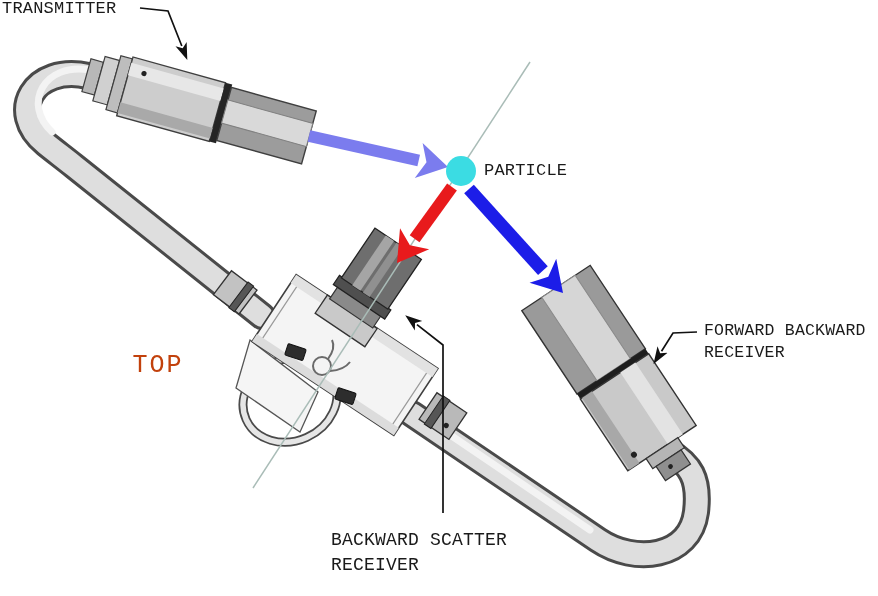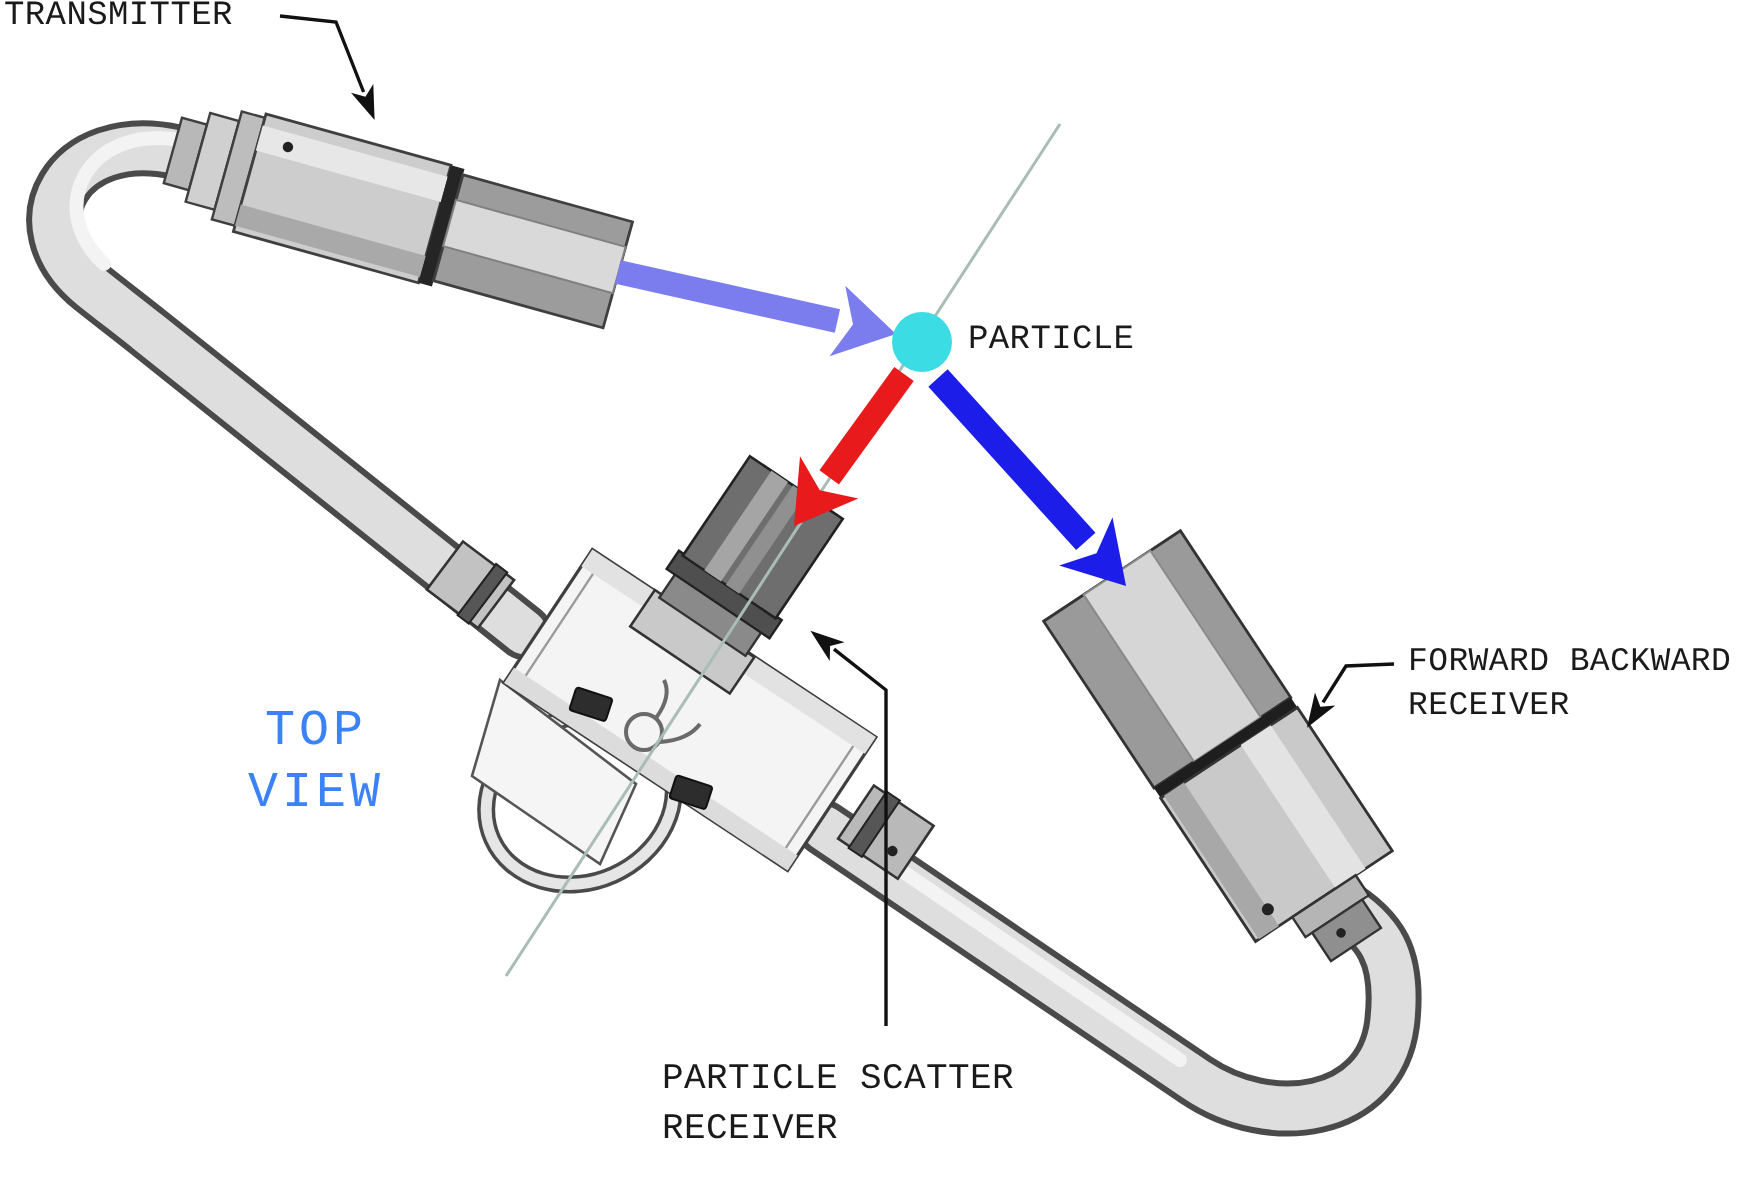--- a/index.html
+++ b/index.html
@@ -22,21 +22,21 @@
   .lbl span{display:block;}
   .lbl-transmitter{left:2px;top:-2px;font-size:17px;}
   .lbl-particle{left:484px;top:160px;font-size:17px;text-align:center;}
   .lbl-forward{left:704px;top:320px;font-size:16.5px;line-height:22px;}
   .lbl-backward{left:331px;top:528px;font-size:18px;line-height:25px;}
   .lbl-topview{
     left:106px;top:350px;width:104px;
     text-align:center;
     font-size:25px;line-height:31px;
     letter-spacing:2px;
-    color:#3b82f6;
+    color:#c2410c;
     font-weight:400;
   }
 </style>
 </head>
 <body>
 
 <div class="stage">
 
 <svg width="878" height="596" viewBox="0 0 878 596">
   <defs>
@@ -159,22 +159,21 @@
 <div class="lbl lbl-particle">
   <span>PARTICLE</span>
 </div>
 
 <div class="lbl lbl-forward">
   <span>FORWARD BACKWARD</span>
   <span>RECEIVER</span>
 </div>
 
 <div class="lbl lbl-backward">
-  <span>PARTICLE SCATTER</span>
+  <span>BACKWARD SCATTER</span>
   <span>RECEIVER</span>
 </div>
 
 <div class="lbl lbl-topview">
   <span>TOP</span>
-  <span>VIEW</span>
 </div>
 
 </div>
 
 </body></html>

